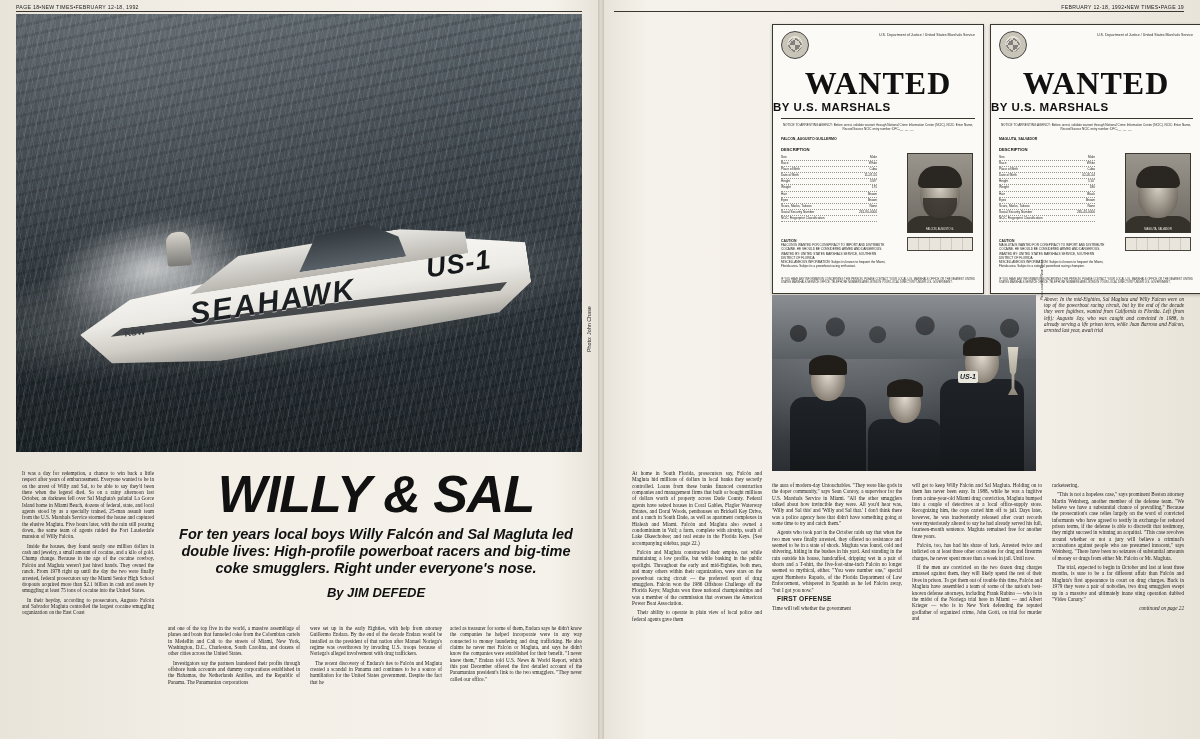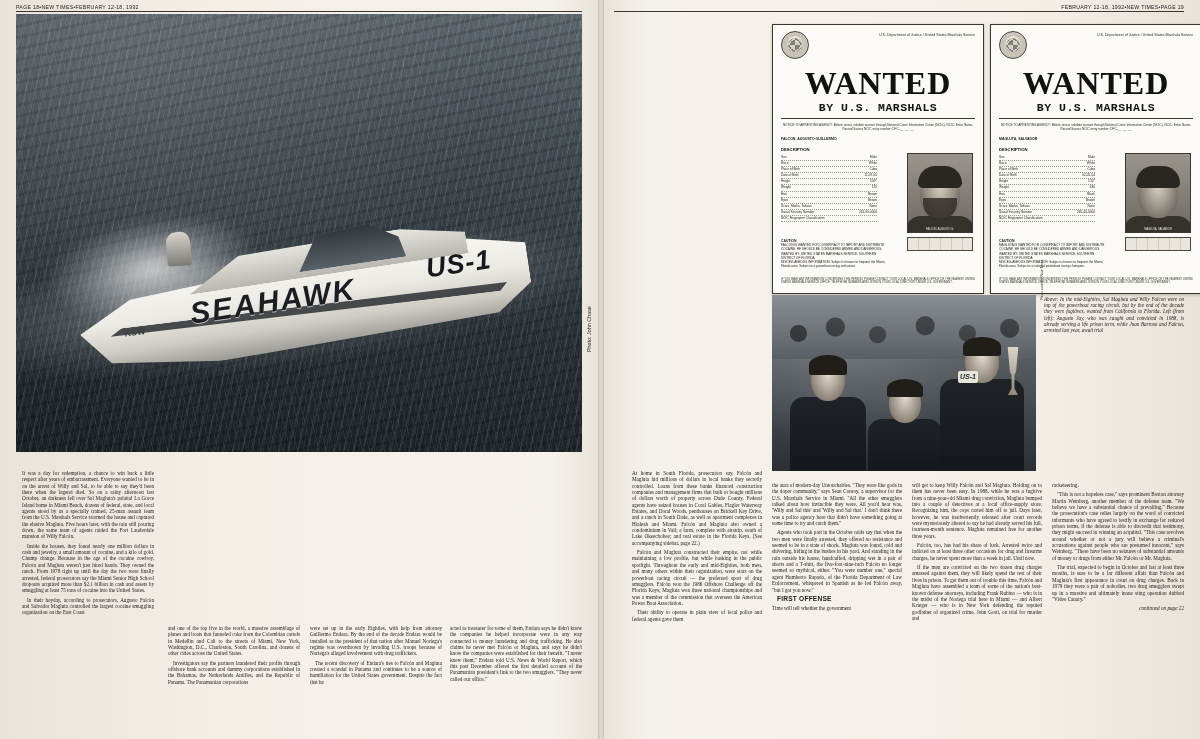--- a/index.html
+++ b/index.html
@@ -181,22 +181,22 @@
   .poster .agency{
     position:absolute;right:8px;top:8px;text-align:center;
     font-family:"Liberation Sans",sans-serif;font-size:3.6px;line-height:4.6px;color:#2a2a26;
   }
   .poster .wanted{
     position:absolute;left:0;right:0;top:40px;text-align:center;
     font-family:"Liberation Serif",serif;font-weight:bold;
     font-size:32px;letter-spacing:1px;color:#111;
   }
   .poster .bymarsh{
-    position:absolute;left:0;right:0;top:76px;text-align:center;
-    font-family:Liberation Mono, monospace;font-weight:bold;
+    position:absolute;left:0;right:0;top:76px;text-align:left;
+    font-family:Liberation Sans, sans-serif;font-weight:bold;
     font-size:11.5px;letter-spacing:.5px;color:#111;
   }
   .poster .hr{position:absolute;left:8px;right:8px;height:1px;background:#3a372f;}
   .poster .notice{
     position:absolute;left:8px;right:8px;top:98px;
     font-family:"Liberation Sans",sans-serif;font-size:3.1px;line-height:4.1px;color:#2c2c28;text-align:center;
   }
   .poster .name{
     position:absolute;left:8px;top:112px;
     font-family:"Liberation Sans",sans-serif;font-size:3.5px;font-weight:bold;color:#1a1a18;
@@ -349,20 +349,25 @@
       <div class="canopy"></div>
       <div class="driver"></div>
       <div class="stripe"></div>
       <div class="small-logo">KSW</div>
       <div class="boat-name">SEAHAWK</div>
       <div class="boat-num">US-1</div>
     </div>
   </div>
   <div class="photo-credit-v">Photo: John Chase</div>
 
+  <div class="headline-wrap">
+    <div class="headline">WILLY &amp; SAL</div>
+    <div class="deck-text">For ten years local boys Willy Falcón and Sal Magluta led double lives: High-profile powerboat racers and big-time coke smugglers. Right under everyone's nose.</div>
+    <div class="byline">By JIM DEFEDE</div>
+  </div>
 
   <div class="col" style="left:22px;top:470px;width:132px;height:258px;">
     <p class="first">It was a day for redemption, a chance to win back a little respect after years of embarrassment. Everyone wanted to be in on the arrest of Willy and Sal, to be able to say they'd been there when the legend died. So on a rainy afternoon last October, an darkness fell over Sal Magluta's palatial La Gorce Island home in Miami Beach, dozens of federal, state, and local agents stood by as a specially trained, 25-man assault team from the U.S. Marshals Service stormed the house and captured the elusive Magluta. Five hours later, with the rain still pouring down, the same team of agents raided the Fort Lauderdale mansion of Willy Falcón.</p>
     <p>Inside the houses, they found nearly one million dollars in cash and jewelry, a small amount of cocaine, and a kilo of gold. Chump change. Because in the age of the cocaine cowboy, Falcón and Magluta weren't just hired hands. They owned the ranch. From 1978 right up until the day the two were finally arrested, federal prosecutors say the Miami Senior High School dropouts acquired more than $2.1 billion in cash and assets by smuggling at least 75 tons of cocaine into the United States.</p>
     <p>In their heyday, according to prosecutors, Augusto Falcón and Salvador Magluta controlled the largest cocaine smuggling organization on the East Coast</p>
   </div>
 
   <div class="col" style="left:168px;top:625px;width:132px;height:105px;">
     <p class="first">and one of the top five in the world, a massive assemblage of planes and boats that funneled coke from the Colombian cartels in Medellín and Cali to the streets of Miami, New York, Washington, D.C., Charleston, South Carolina, and dozens of other cities across the United States.</p>
     <p>Investigators say the partners laundered their profits through offshore bank accounts and dummy corporations established in the Bahamas, the Netherlands Antilles, and the Republic of Panama. The Panamanian corporations</p>

